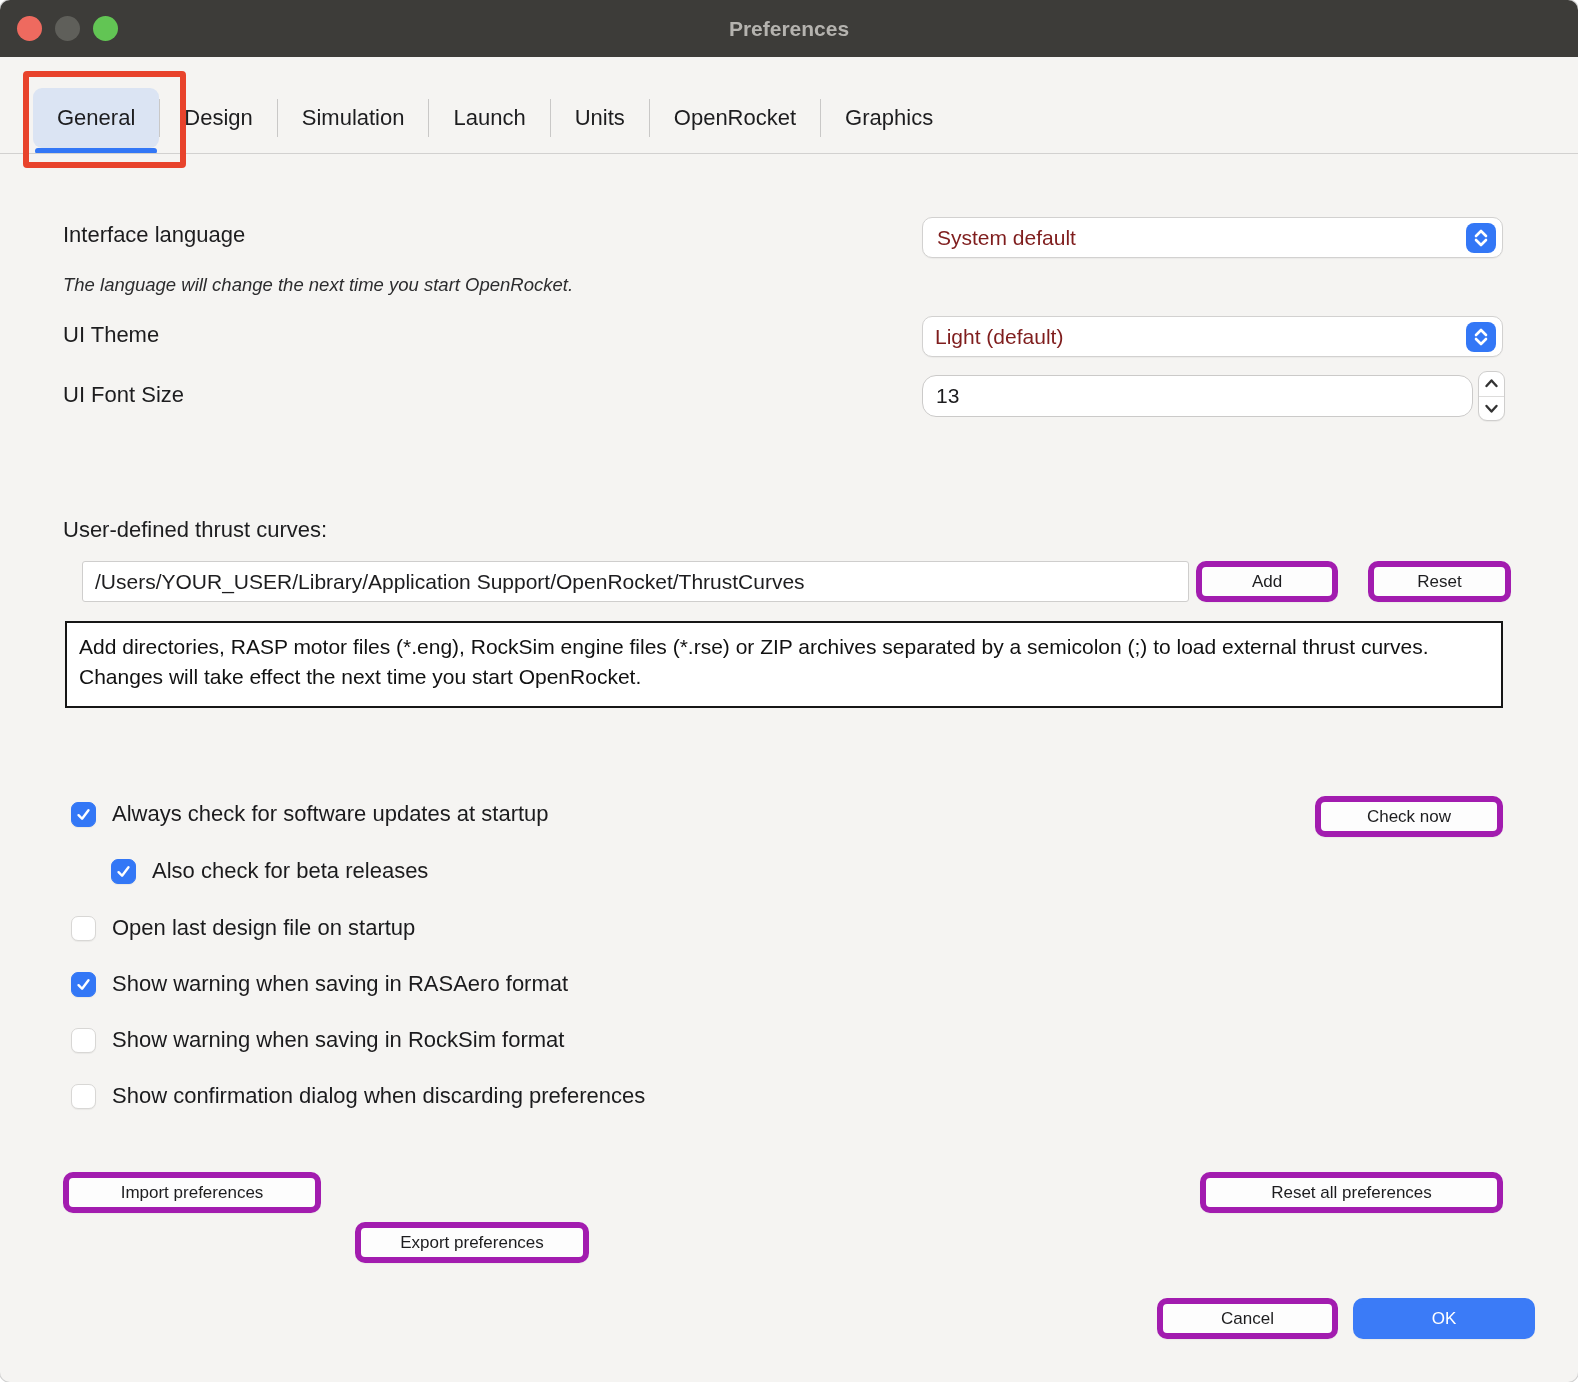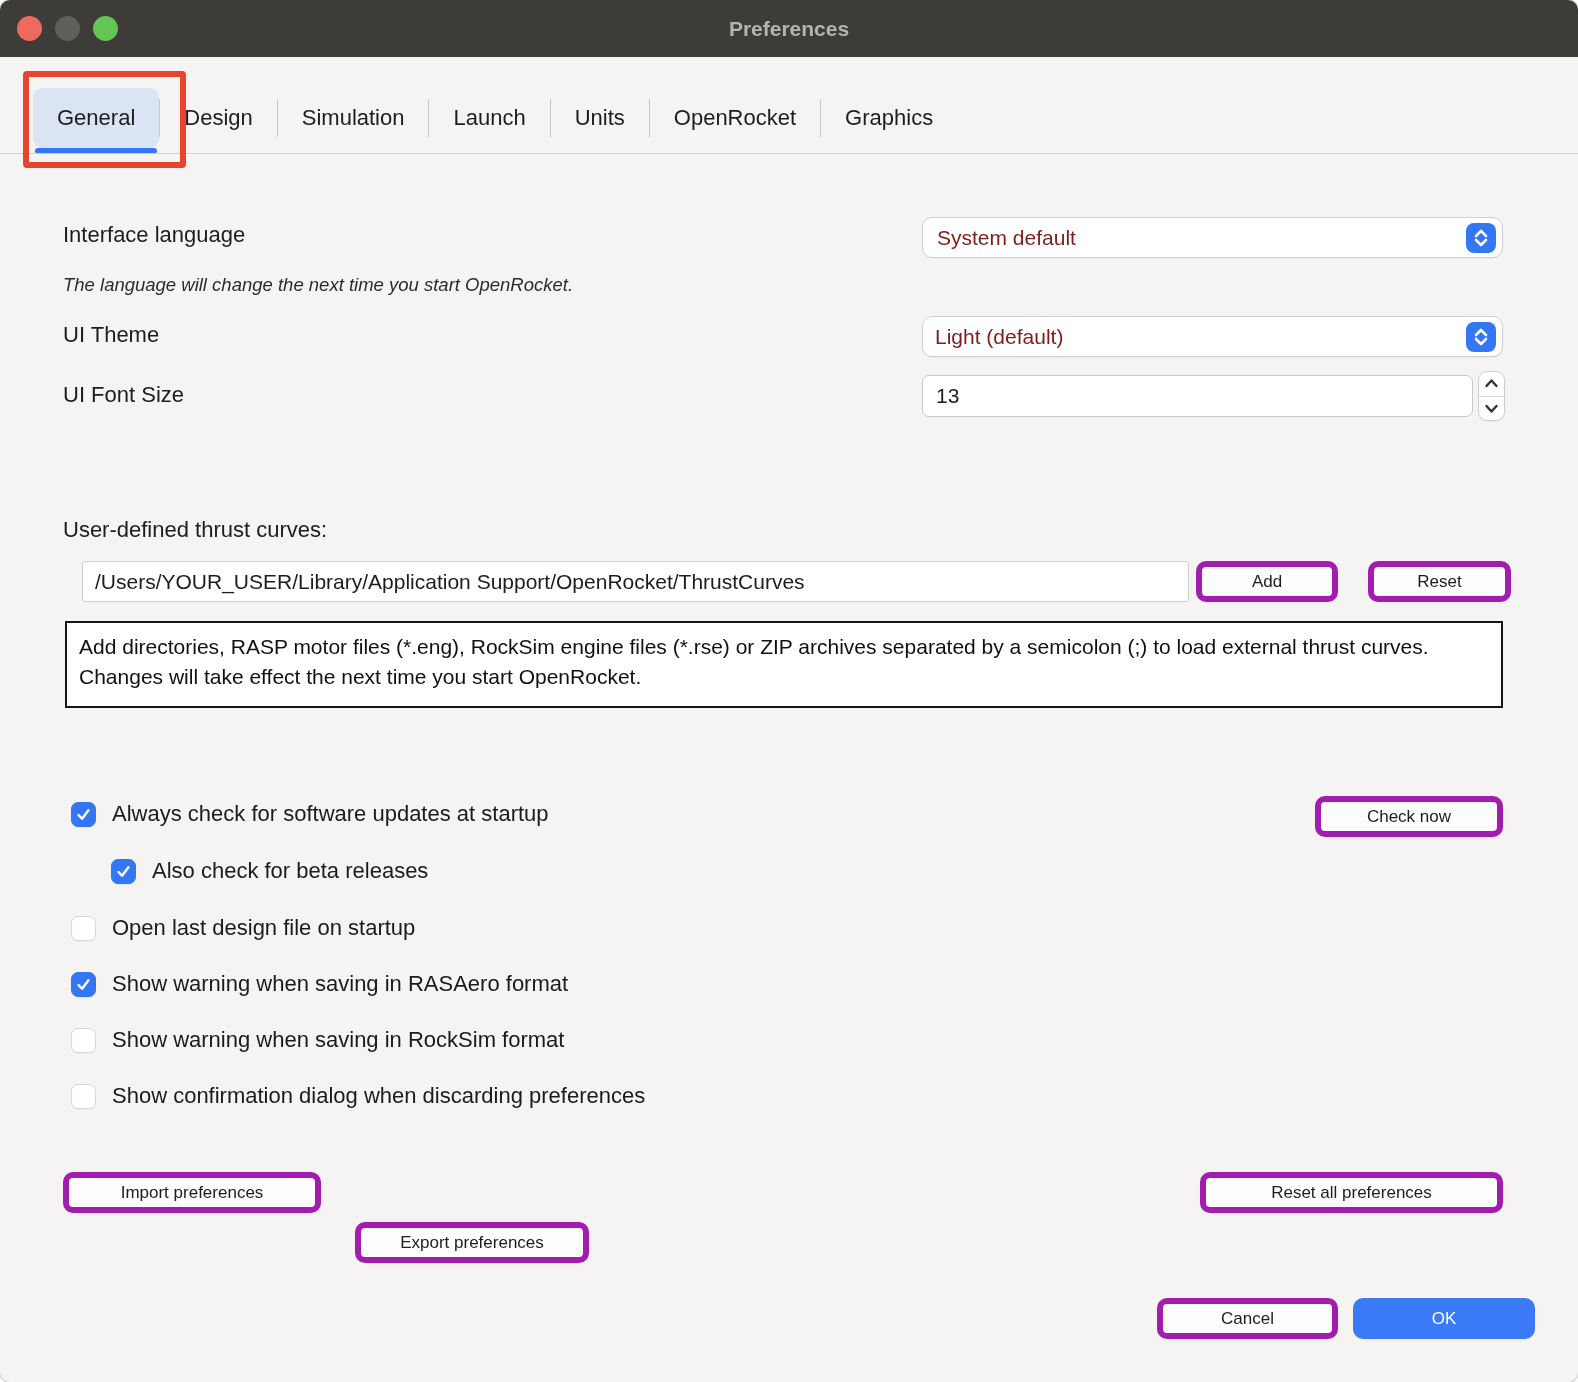--- a/index.html
+++ b/index.html
@@ -42,21 +42,21 @@
   .fnote{position:absolute;left:63px;font-size:18.5px;font-style:italic;color:#2c2c2e;}
   
   .dropdown{position:absolute;left:922px;width:581px;height:41px;background:#fff;
     border:1px solid #d2d1d0;border-radius:10px;display:flex;align-items:center;
     padding:0 6px 0 14px;box-shadow:0 1px 1px rgba(0,0,0,.04);}
   .dd-value{flex:1;font-size:21px;color:#7f1d1d;}
   .dd-chev{width:30px;height:30px;border-radius:8px;background:var(--accent-blue);
     display:flex;align-items:center;justify-content:center;flex:0 0 auto;}
   
   .spin-input{position:absolute;left:922px;width:551px;height:42px;background:#fff;
-    border:1px solid #cbcac9;border-radius:7px;font-size:21px;padding:0 13px;color:#1d1d1f;
+    border:1px solid #cbcac9;border-radius:14px;font-size:21px;padding:0 13px;color:#1d1d1f;
     font-family:inherit;}
   .stepper{position:absolute;left:1478px;width:27px;height:50px;background:#fff;
     border:1px solid #cfcecd;border-radius:9px;display:flex;flex-direction:column;overflow:hidden;
     box-shadow:0 1px 1px rgba(0,0,0,.05);}
   .stepper .half{flex:1;display:flex;align-items:center;justify-content:center;}
   .stepper .half:first-child{border-bottom:1px solid #dddcdb;}
   
   .path-input{position:absolute;left:82px;top:561px;width:1107px;height:41px;background:#fff;
     border:1px solid #cfcecd;border-radius:3px;font-size:21px;padding:0 12px;color:#1d1d1f;
     font-family:inherit;}

